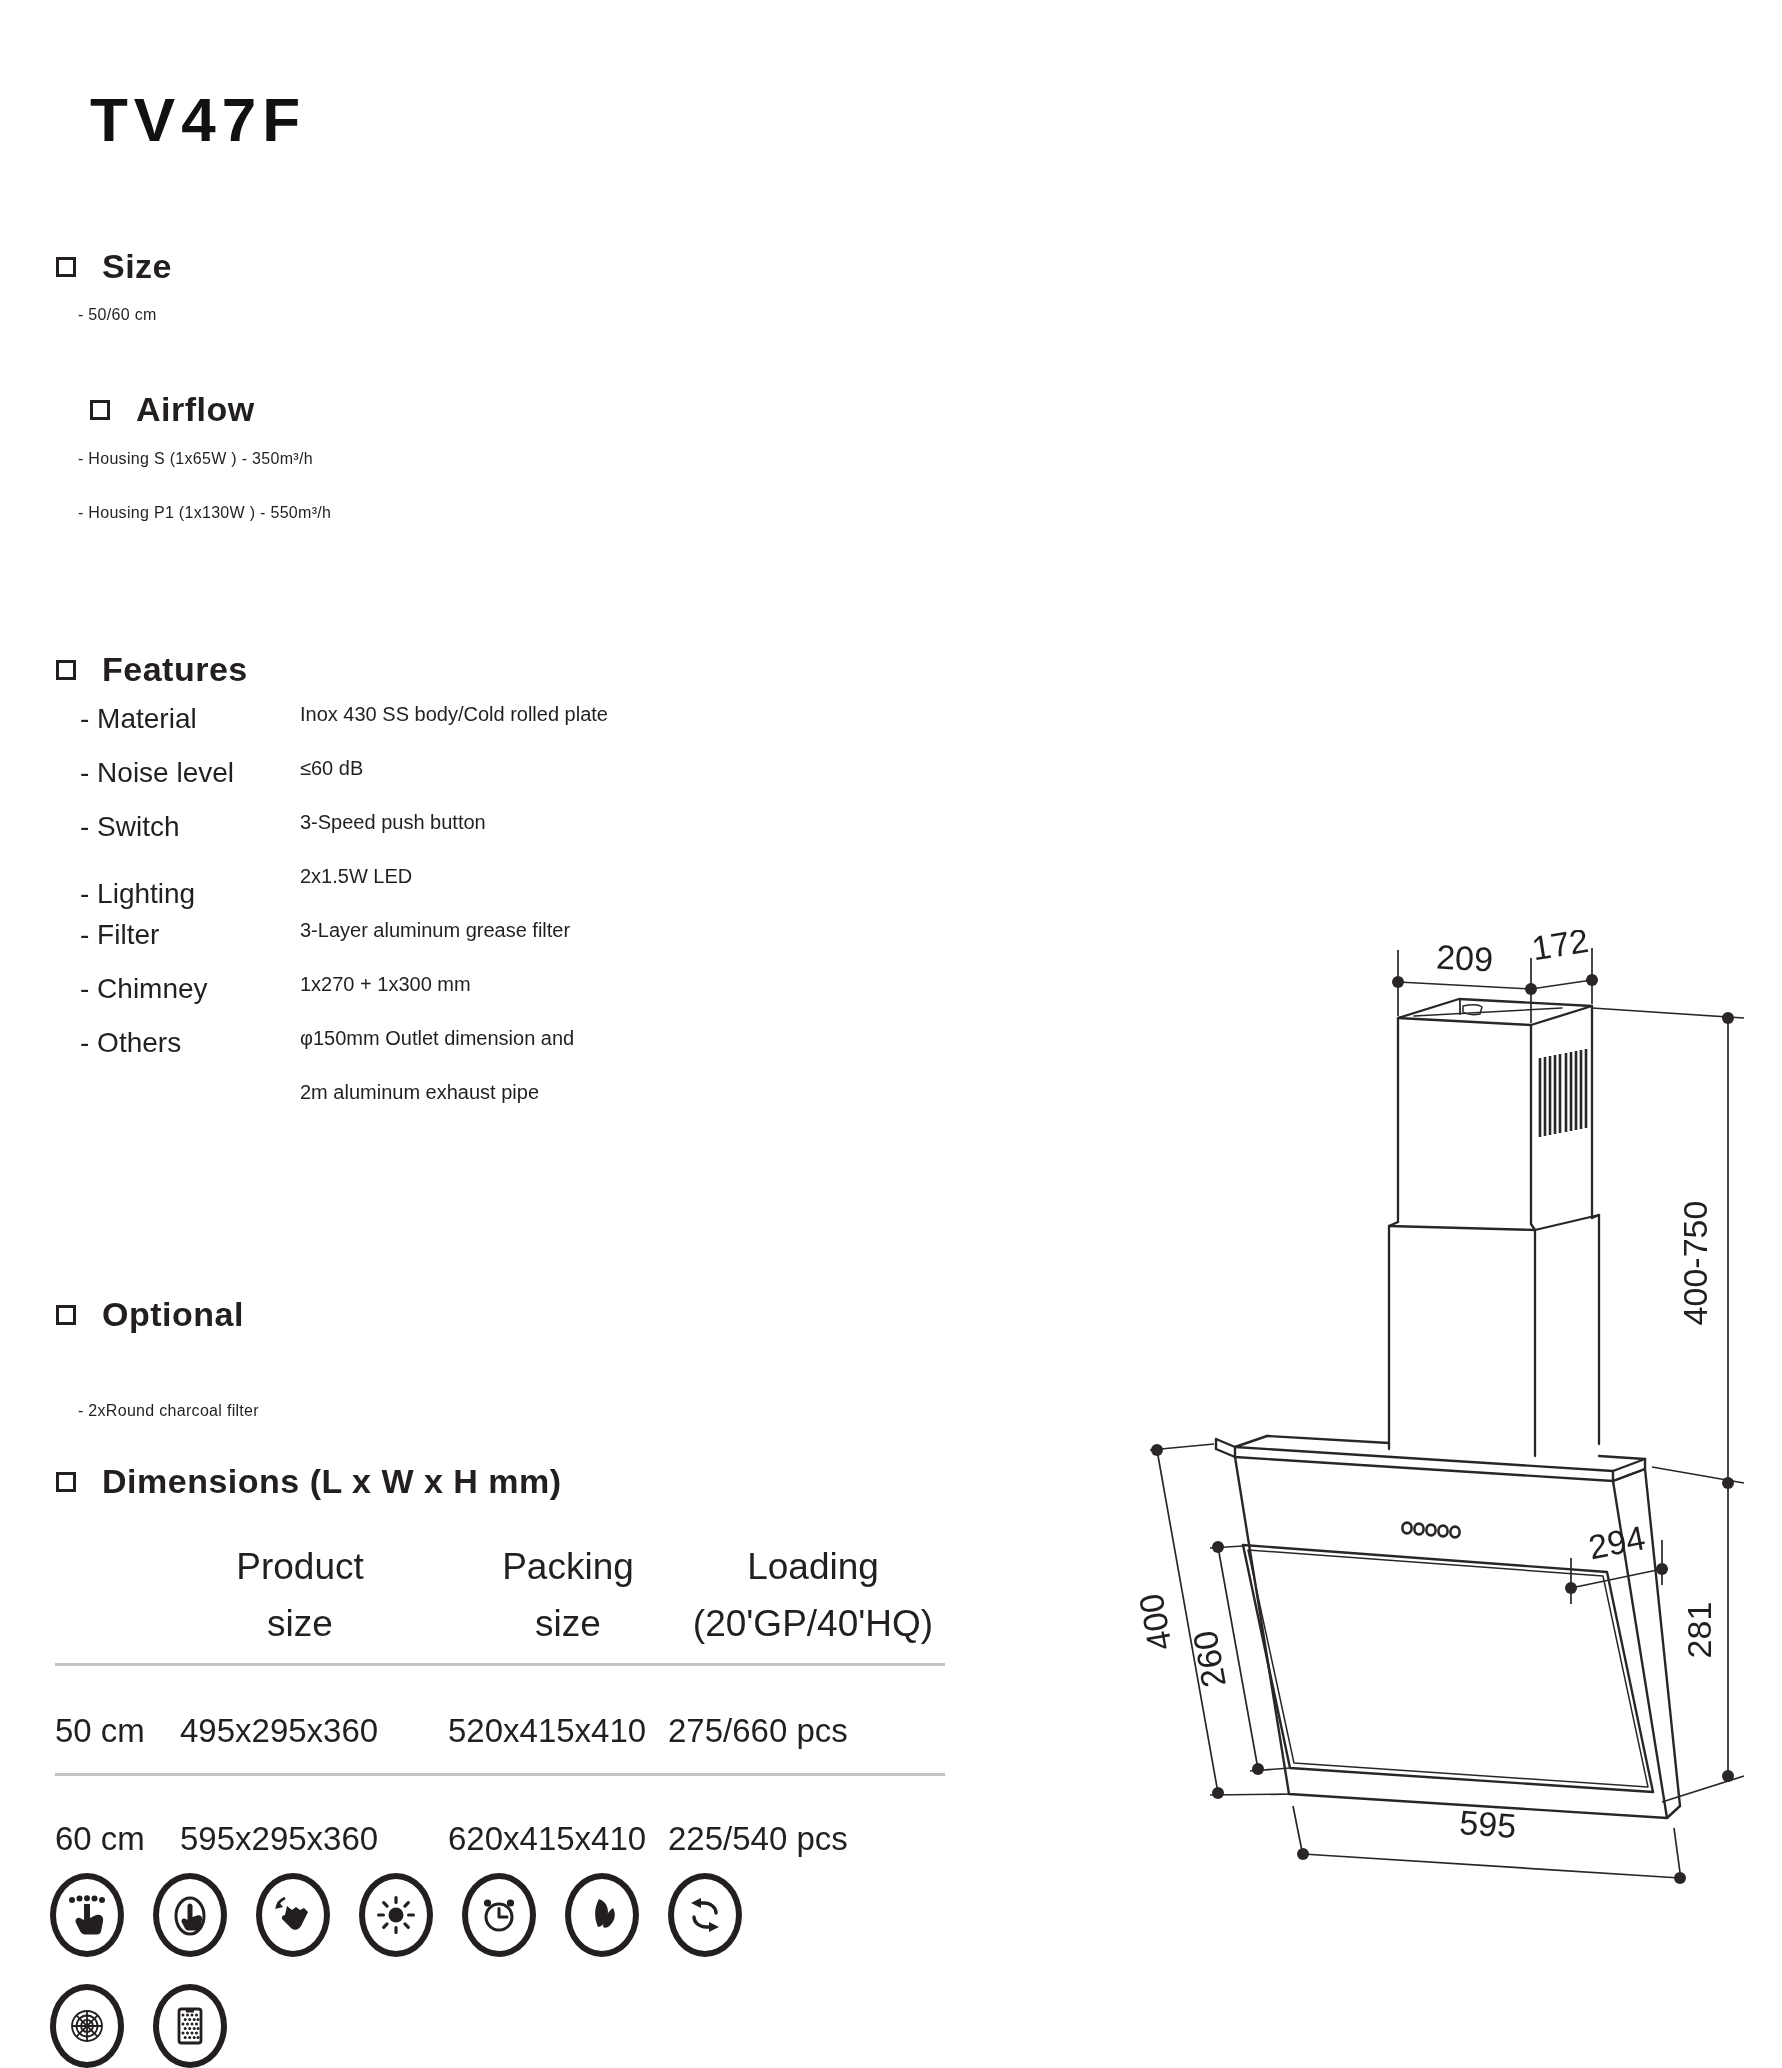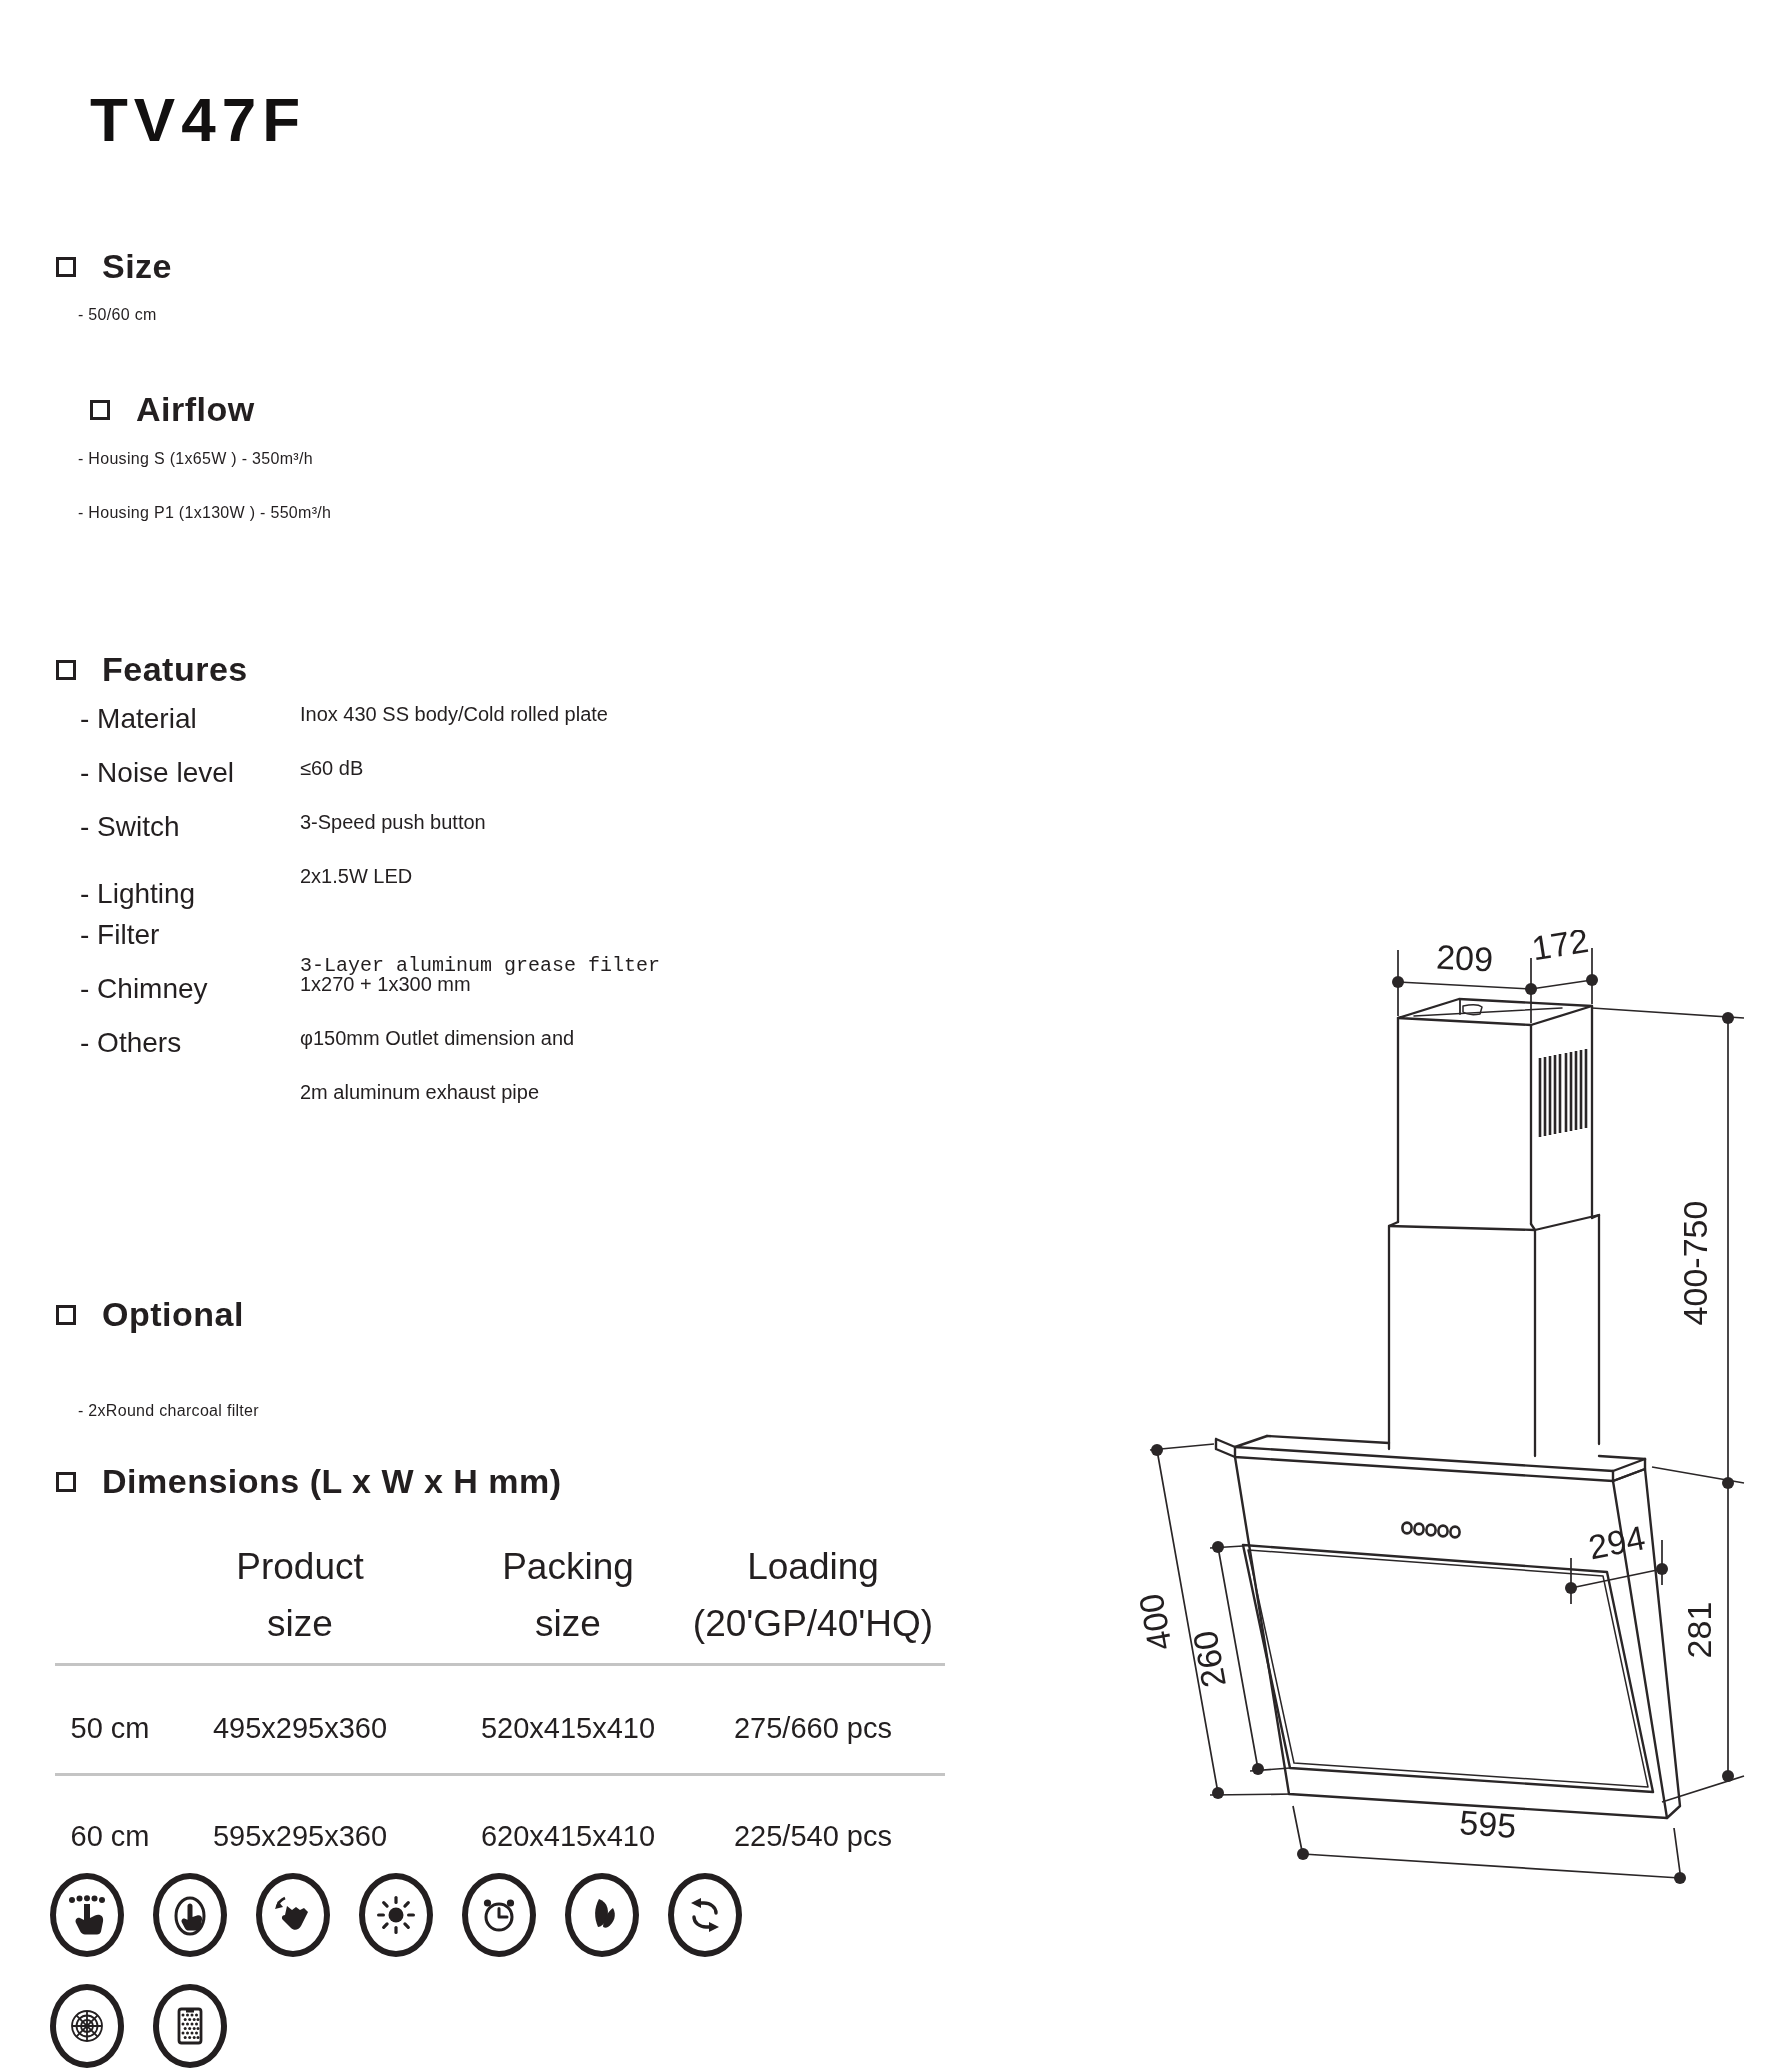--- a/index.html
+++ b/index.html
@@ -12,21 +12,21 @@
   .page-title {
     left:90px; top:84px; font-size:62px; font-weight:800; letter-spacing:6px; color:#121010;
   }
   .sec-head { display:flex; align-items:center; gap:26px; }
   .sec-box { width:20px; height:20px; border:3.5px solid #231f20; flex:0 0 auto; }
   .sec-label { font-size:34px; font-weight:700; letter-spacing:0.5px; }
   .body-text { font-size:16px; letter-spacing:0.3px; }
   .feat-label { position:absolute; left:80px; font-size:28px; }
   .feat-value { position:absolute; left:300px; font-size:20px; }
   .tbl-head { position:absolute; font-size:37px; text-align:center; line-height:1.55; }
-  .tbl-cell { position:absolute; font-size:29px; text-align:center; }
+  .tbl-cell { position:absolute; font-size:33px; }
   .rule { position:absolute; height:3px; background:#c4c4c4; }
   .icon-ring {
     position:absolute; width:74px; height:84px; border:6px solid #231f20; border-radius:50%;
     display:flex; align-items:center; justify-content:center; background:#fff;
   }
   .icon-ring svg { width:48px; height:48px; }
   #drawing { left:862px; top:930px; width:920px; height:1010px; }
   #drawing svg { width:100%; height:100%; }
   .dim-text { font-size:34px; fill:#231f20; font-family:"Liberation Sans", sans-serif; }
 </style>
@@ -54,21 +54,21 @@
 </div>
 <div class="feat-label" style="top:703px;">- Material</div>
 <div class="feat-value" style="top:703px;">Inox 430 SS body/Cold rolled plate</div>
 <div class="feat-label" style="top:757px;">- Noise level</div>
 <div class="feat-value" style="top:757px;">≤60 dB</div>
 <div class="feat-label" style="top:811px;">- Switch</div>
 <div class="feat-value" style="top:811px;">3-Speed push button</div>
 <div class="feat-label" style="top:878px;">- Lighting</div>
 <div class="feat-value" style="top:865px;">2x1.5W LED</div>
 <div class="feat-label" style="top:919px;">- Filter</div>
-<div class="feat-value" style="top:954px;font-family:Liberation Mono, monospace;">3-Layer aluminum grease filter</div>
+<div class="feat-value" style="top:919px;">3-Layer aluminum grease filter</div>
 <div class="feat-label" style="top:973px;">- Chimney</div>
 <div class="feat-value" style="top:973px;">1x270 + 1x300 mm</div>
 <div class="feat-label" style="top:1027px;">- Others</div>
 <div class="feat-value" style="top:1027px;">φ150mm Outlet dimension and</div>
 <div class="feat-value" style="top:1081px;">2m aluminum exhaust pipe</div>
 
 <div class="abs sec-head" style="left:56px; top:1295px;">
   <span class="sec-box"></span>
   <span class="sec-label">Optional</span>
 </div>

